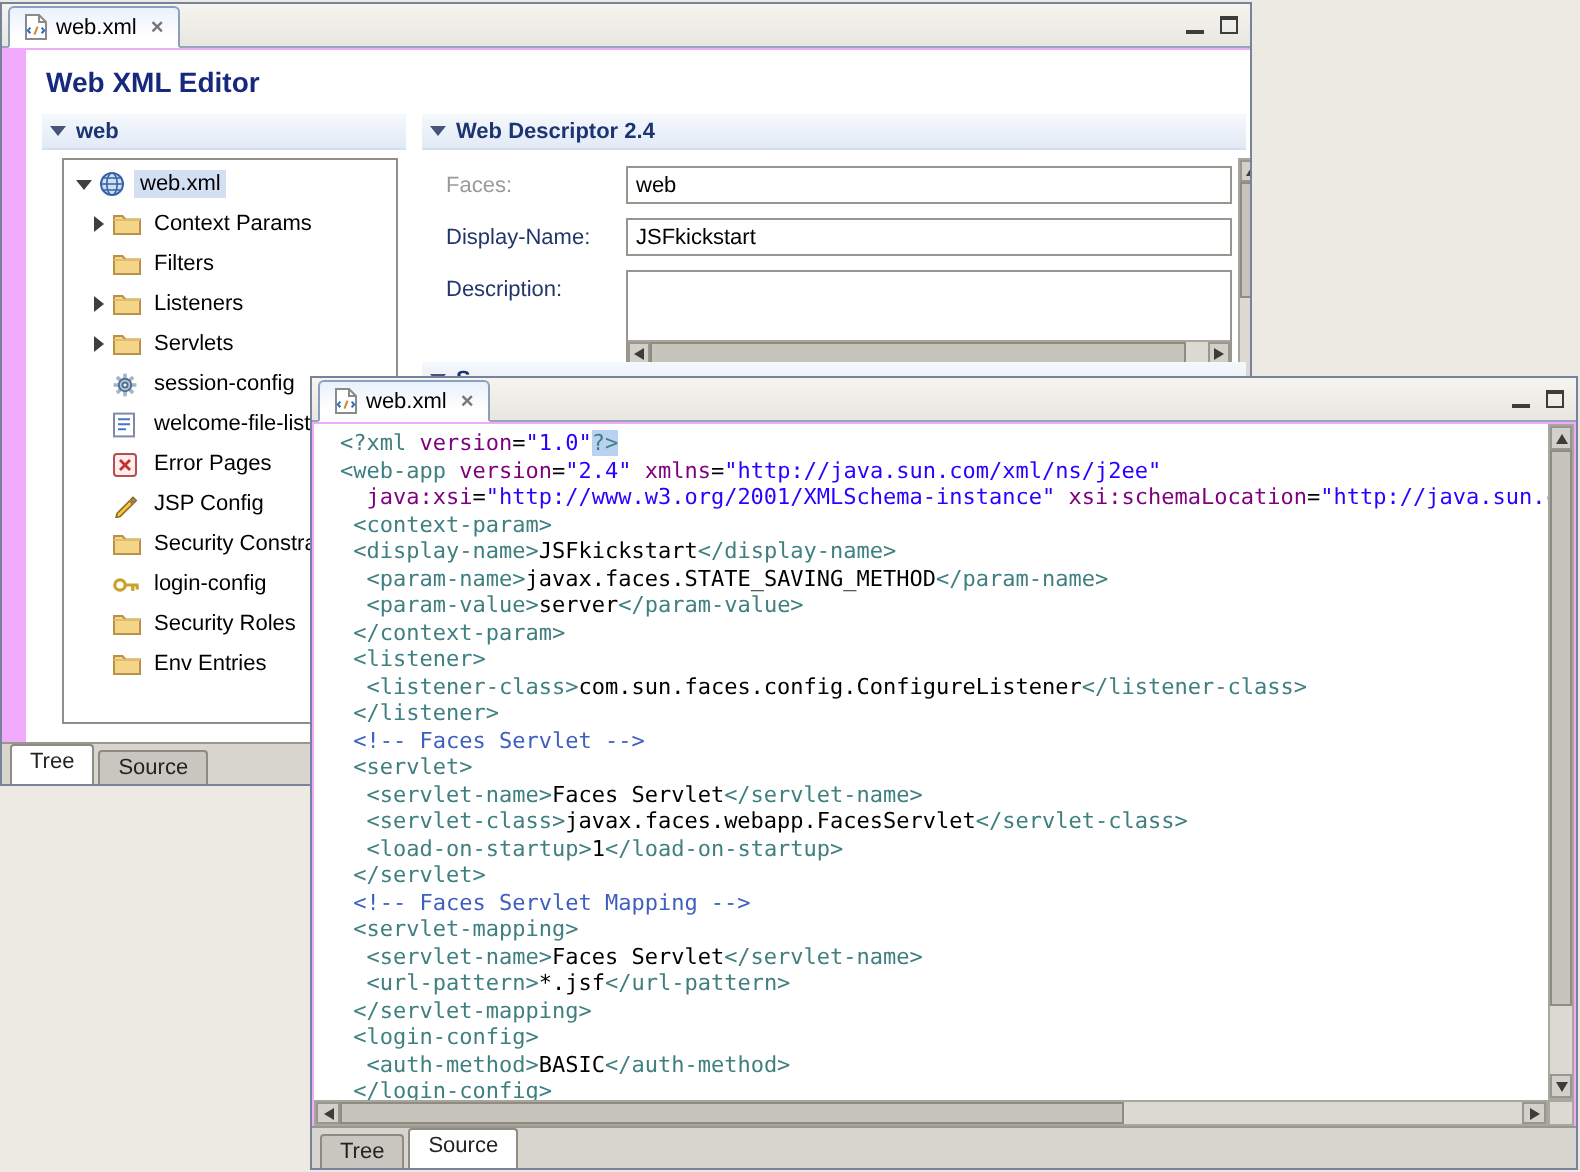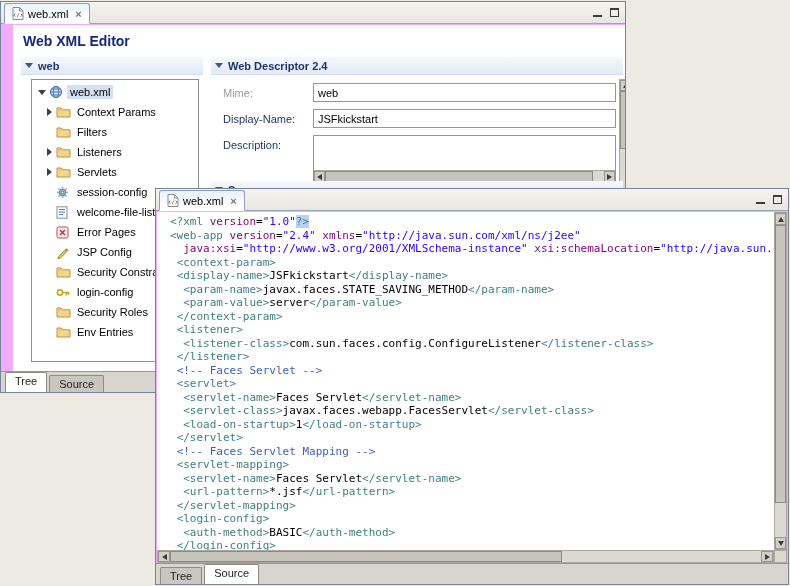--- a/index.html
+++ b/index.html
@@ -257,21 +257,21 @@
           </span>
           <span class="tlabel">Env Entries</span>
         </div>
       </div>
 
     <div class="sechead sec-right">
       <span class="twistie"></span>
       <span>Web Descriptor 2.4</span>
     </div>
 
-    <label class="flabel dim" style="left:210px;top:62px">Mime:</label>
+    <label class="flabel dim" style="left:210px;top:62px">Faces:</label>
     <input class="finput" style="top: 58px;" value="web">
 
     <label class="flabel" style="left:210px;top:88px">Display-Name:</label>
     <input class="finput" style="top: 84px;" value="JSFkickstart">
 
     <label class="flabel" style="left:210px;top:114px">Description:</label>
     <div class="descbox">
       <textarea class="descarea" style=""></textarea>
       <div class="sb" style="left:0;right:0;bottom:0;height:12px;border-left:none;border-right:none;border-bottom:none">
         <div class="sbtn" style="left:0;top:0;width:11px;height:11px">

